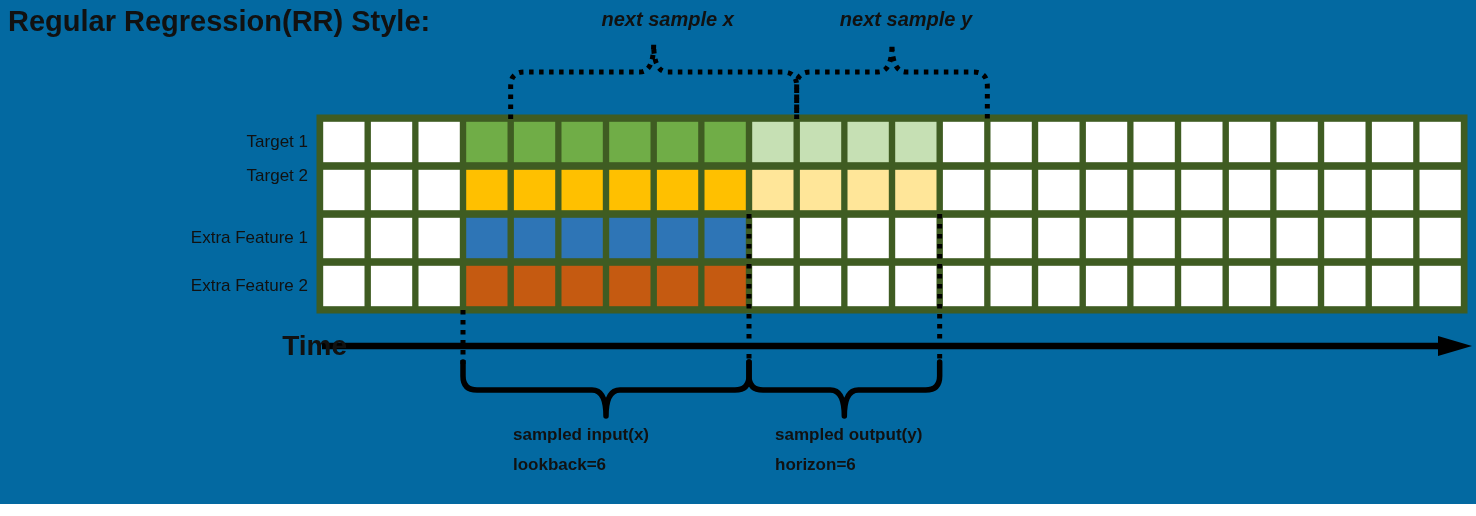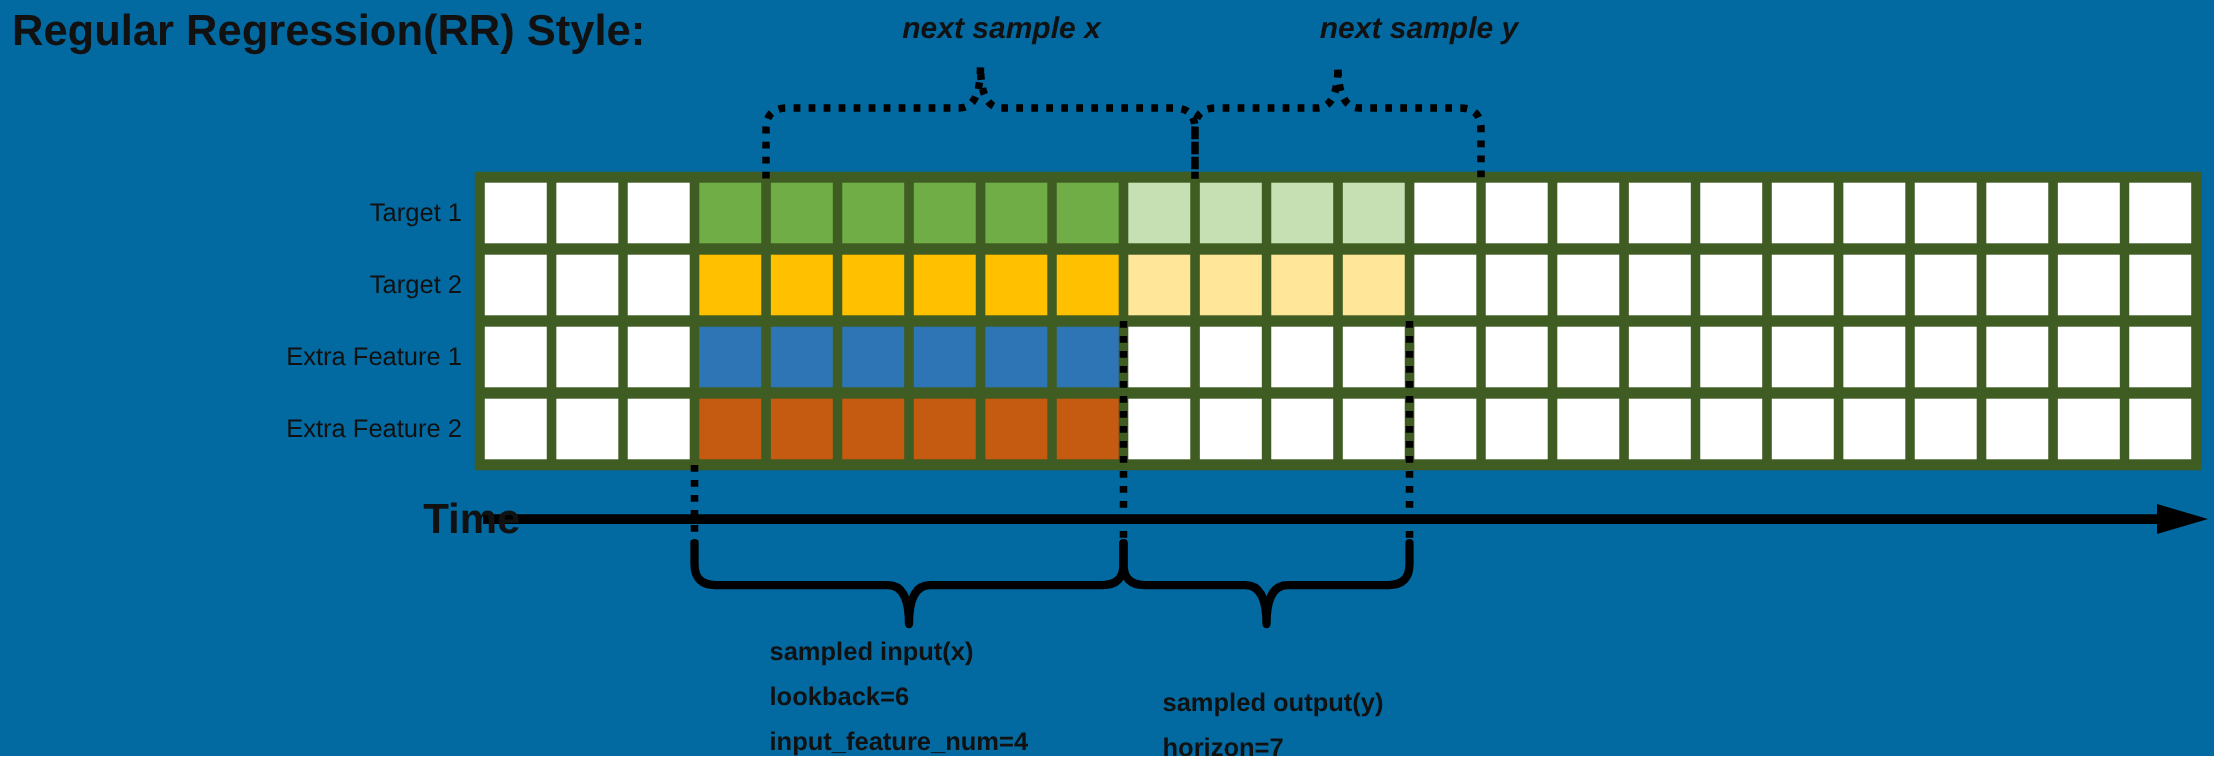--- a/index.html
+++ b/index.html
@@ -39,25 +39,25 @@
   .anno-line{white-space:pre;}
   svg.layer{position:absolute;left:0;top:0;}
 </style>
 </head>
 <body>
 
 <div class="canvas">
   <div class="title">Regular Regression(RR) Style:</div>
 
   <div class="next-label" id="next-x" style="left: 653.667px;">next sample x</div>
-  <div class="next-label" id="next-y" style="left: 932px;">next sample y</div>
+  <div class="next-label" id="next-y" style="left: 892px;">next sample y</div>
 
   <div id="row-labels">
       <div class="row-label" style="top: 118px; height: 48px;">Target 1</div>
-      <div class="row-label" style="top: 166px; height: 48px;">Target 2</div>
+      <div class="row-label" style="top: 152px; height: 48px;">Target 2</div>
       <div class="row-label" style="top: 214px; height: 48px;">Extra Feature 1</div>
       <div class="row-label" style="top: 262px; height: 48px; text-align: center;">Extra Feature 2</div>
     </div>
 
   <svg class="layer" id="diagram-svg" width="1476" height="516">
       <rect x="320" y="118" width="1144" height="192" fill="#3f5c22" stroke="#3f5c22" stroke-width="7"></rect>
       <rect x="323.2" y="121.8" width="41.3" height="40.4" fill="#ffffff"></rect>
       <rect x="370.9" y="121.8" width="41.3" height="40.4" fill="#ffffff"></rect>
       <rect x="418.5" y="121.8" width="41.3" height="40.4" fill="#ffffff"></rect>
       <rect x="466.2" y="121.8" width="41.3" height="40.4" fill="#70AD47"></rect>
@@ -162,19 +162,18 @@
       <polygon points="1472,346 1438,336 1438,356" fill="#000000"></polygon>
       <path d="M 463 362 L 463 376 Q 463 390 477 390 L 592 390 Q 606 390 606 416 Q 606 390 620 390 L 735 390 Q 749 390 749 376 L 749 362" stroke="#000000" stroke-width="5.5" fill="none" stroke-linecap="round" stroke-linejoin="round"></path>
       <path d="M 749 362 L 749 376 Q 749 390 763 390 L 830.3333333333333 390 Q 844.3333333333333 390 844.3333333333333 416 Q 844.3333333333333 390 858.3333333333333 390 L 925.6666666666666 390 Q 939.6666666666666 390 939.6666666666666 376 L 939.6666666666666 362" stroke="#000000" stroke-width="5.5" fill="none" stroke-linecap="round" stroke-linejoin="round"></path>
     </svg>
 
   <div class="time-label">Time</div>
 
   <div class="anno-block" id="input-block" style="left: 513px;">
       <div class="anno-line">sampled input(x)</div>
       <div class="anno-line">lookback=6</div>
-      <div class="anno-line">input_feature_num=4</div>
     </div>
-  <div class="anno-block" id="output-block" style="left: 775px; margin-top: 34px;">
+  <div class="anno-block" id="output-block" style="left: 775px;">
       <div class="anno-line">sampled output(y)</div>
-      <div class="anno-line">horizon=7</div>
+      <div class="anno-line">horizon=6</div>
     </div>
 </div>
 
 </body></html>

